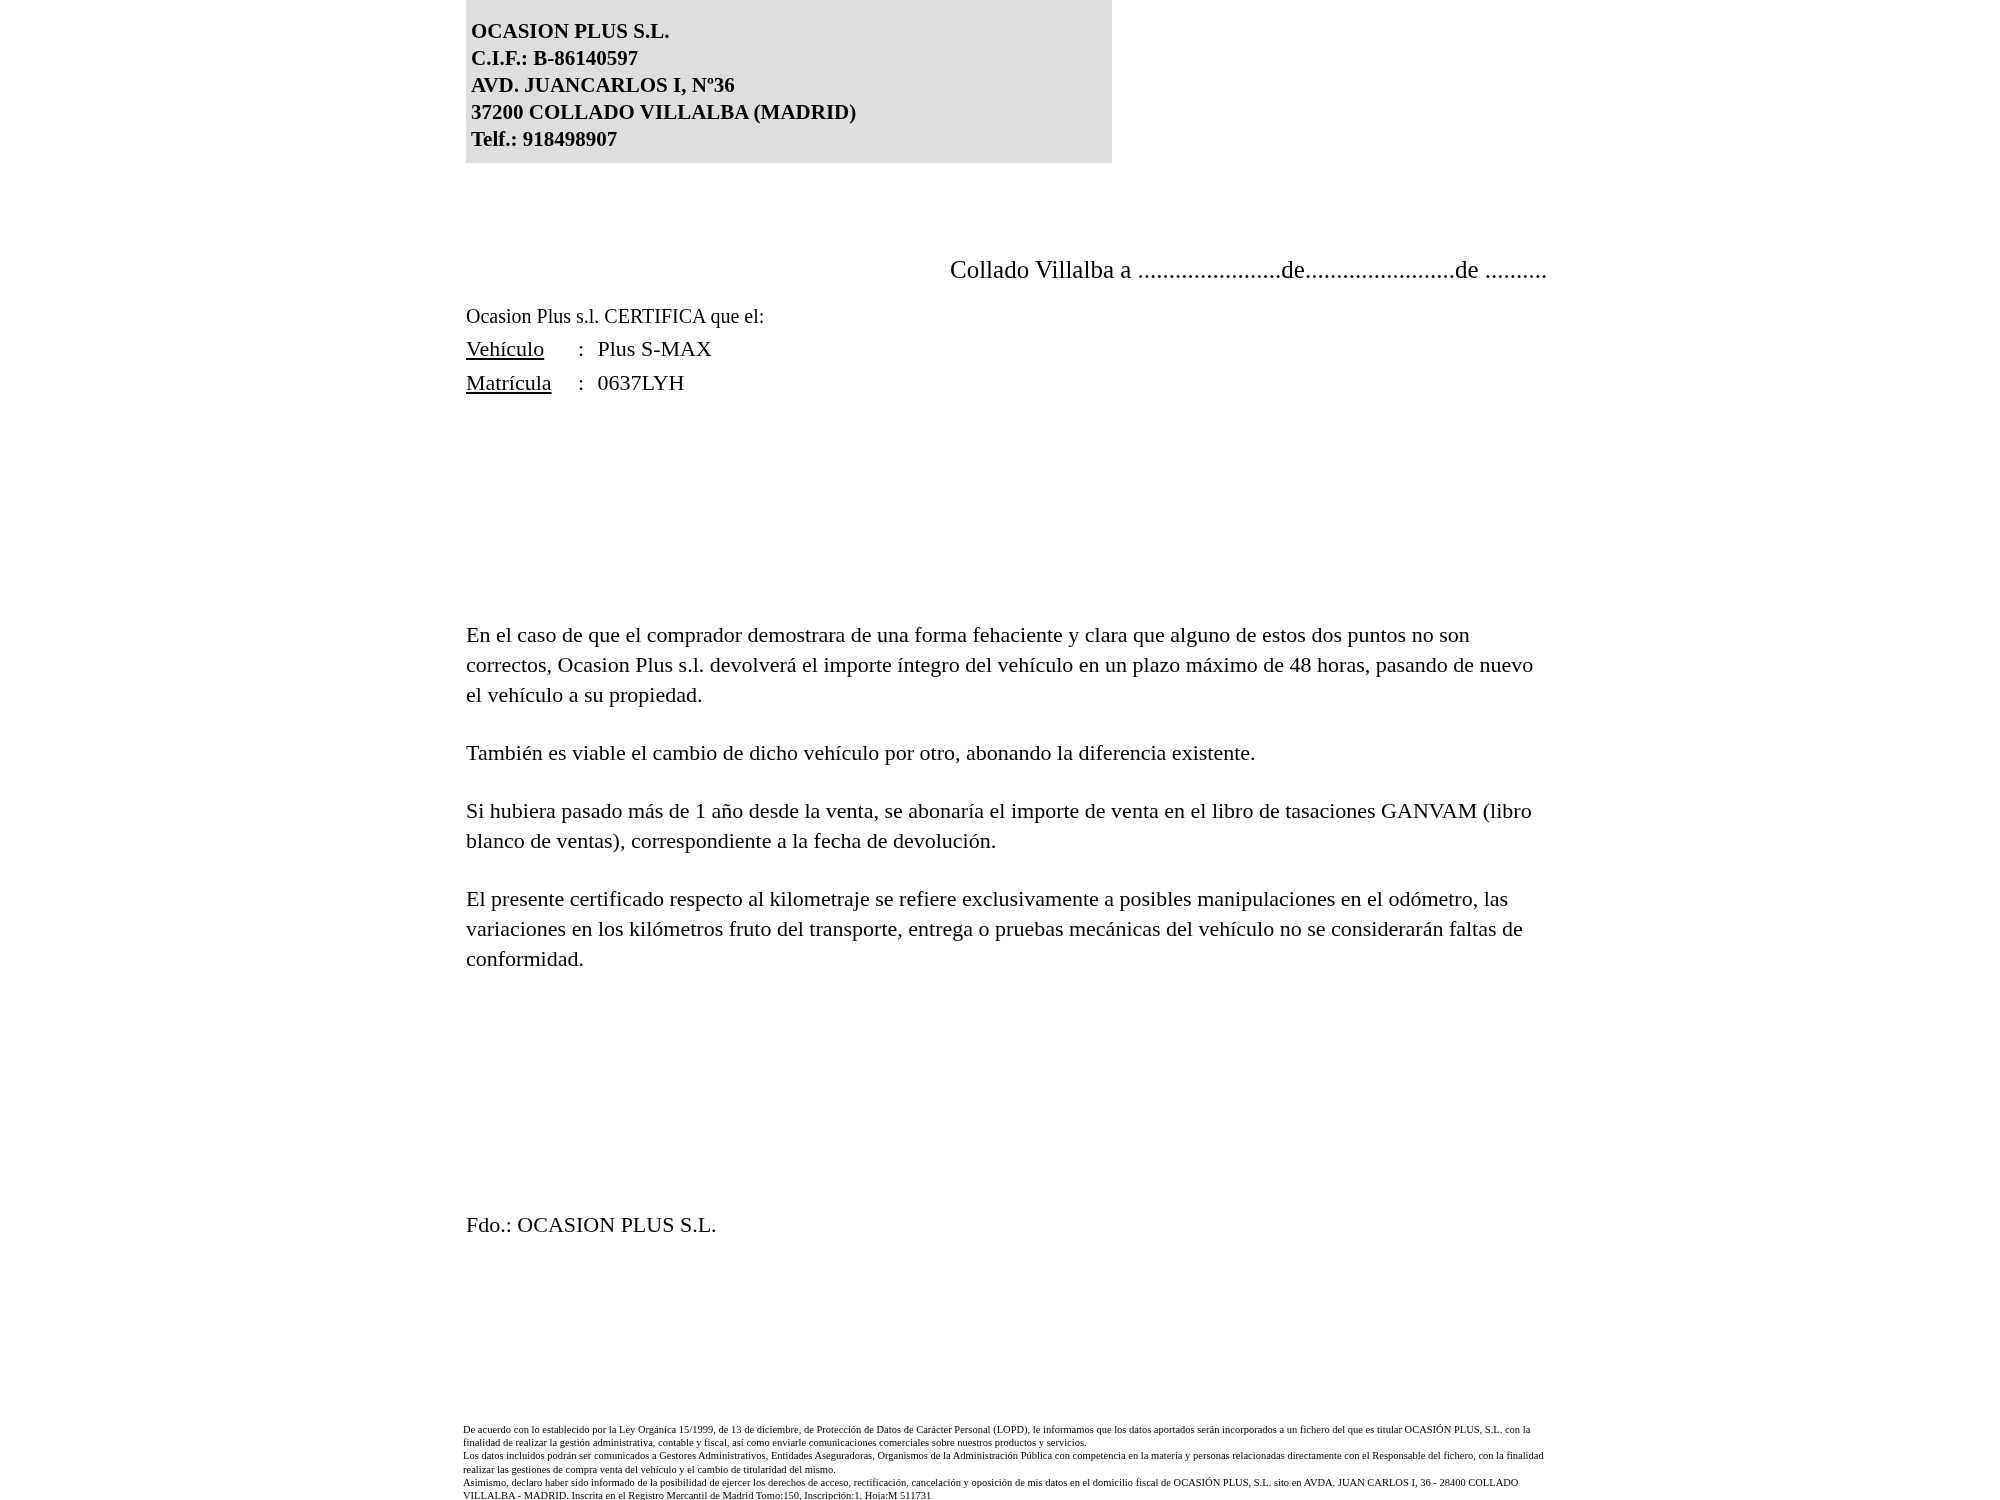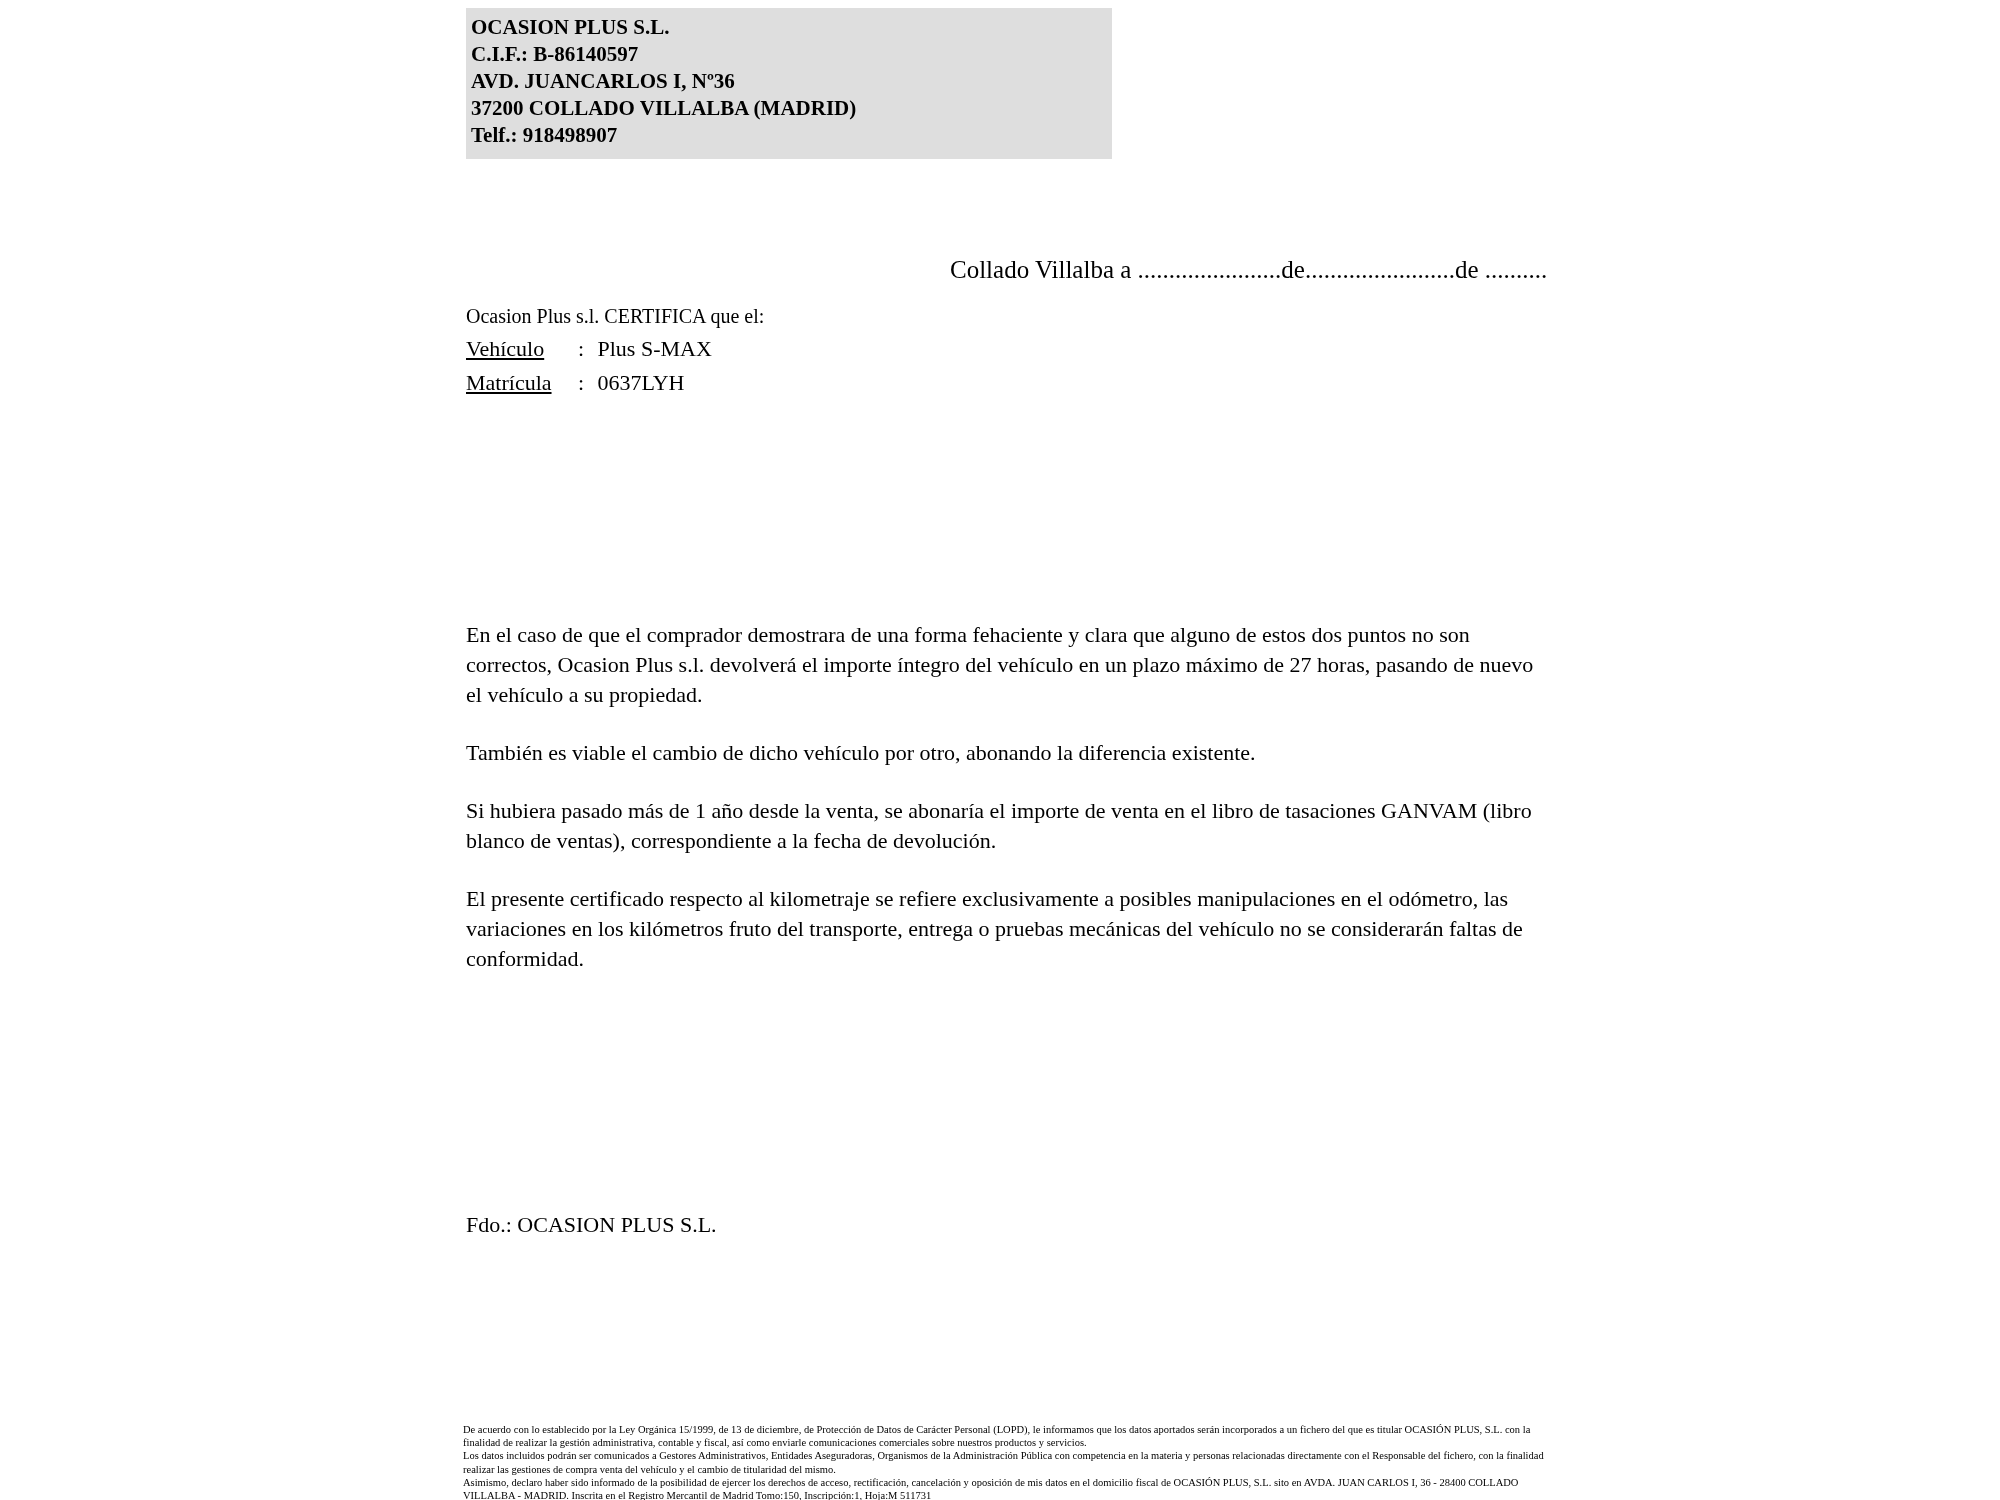--- a/index.html
+++ b/index.html
@@ -23,23 +23,22 @@
     height: 1500px;
     background: #ffffff;
   }
 
   
   .letterhead {
     position: absolute;
     left: 466px;
     top: 0px;
     width: 646px;
-    padding: 6px 0 10px 0;
+    padding: 18px 0 10px 0;
     background: #dedede;
-    margin-top: 8px;
   }
   .letterhead .lh-line {
     font-family: "Liberation Serif", serif;
     font-weight: bold;
     font-size: 21px;
     line-height: 27px;
     padding-left: 5px;
     white-space: nowrap;
   }
 
@@ -147,21 +146,21 @@
     <div class="field-row">
       <span class="field-label">Vehículo</span><span class="field-sep">:</span> <span>Plus S-MAX</span>
     </div>
     <div class="field-row">
       <span class="field-label">Matrícula</span><span class="field-sep">:</span> <span>0637LYH</span>
     </div>
   </div>
 
 
   <div class="paragraphs">
-    <div class="para">En el caso de que el comprador demostrara de una forma fehaciente y clara que alguno de estos dos puntos no son correctos, Ocasion Plus s.l. devolverá el importe íntegro del vehículo en un plazo máximo de 27 horas, pasando de nuevo el vehículo a su propiedad.</div>
+    <div class="para">En el caso de que el comprador demostrara de una forma fehaciente y clara que alguno de estos dos puntos no son correctos, Ocasion Plus s.l. devolverá el importe íntegro del vehículo en un plazo máximo de 48 horas, pasando de nuevo el vehículo a su propiedad.</div>
     <div class="para">También es viable el cambio de dicho vehículo por otro, abonando la diferencia existente.</div>
     <div class="para">Si hubiera pasado más de 1 año desde la venta, se abonaría el importe de venta en el libro de tasaciones GANVAM (libro blanco de ventas), correspondiente a la fecha de devolución.</div>
     <div class="para">El presente certificado respecto al kilometraje se refiere exclusivamente a posibles manipulaciones en el odómetro, las variaciones en los kilómetros fruto del transporte, entrega o pruebas mecánicas del vehículo no se considerarán faltas de conformidad.</div>
   </div>
 
   <div class="signature">Fdo.: OCASION PLUS S.L.</div>
 
   <div class="legal">
     <p>De acuerdo con lo establecido por la Ley Orgánica 15/1999, de 13 de diciembre, de Protección de Datos de Carácter Personal (LOPD), le informamos que los datos aportados serán incorporados a un fichero del que es titular OCASIÓN PLUS, S.L. con la finalidad de realizar la gestión administrativa, contable y fiscal, así como enviarle comunicaciones comerciales sobre nuestros productos y servicios.</p>
     <p>Los datos incluidos podrán ser comunicados a Gestores Administrativos, Entidades Aseguradoras, Organismos de la Administración Pública con competencia en la materia y personas relacionadas directamente con el Responsable del fichero, con la finalidad realizar las gestiones de compra venta del vehículo y el cambio de titularidad del mismo.</p>

